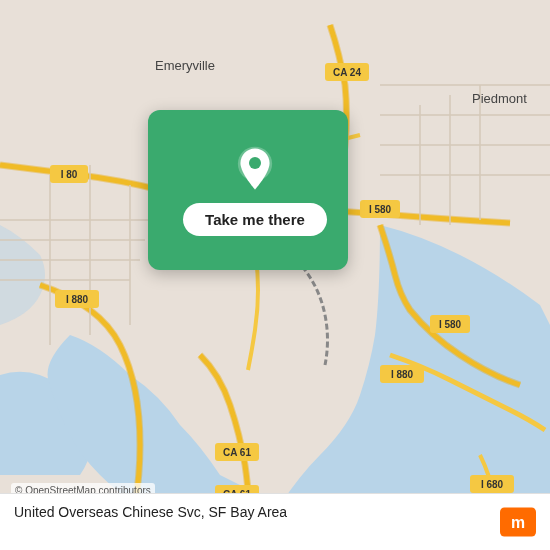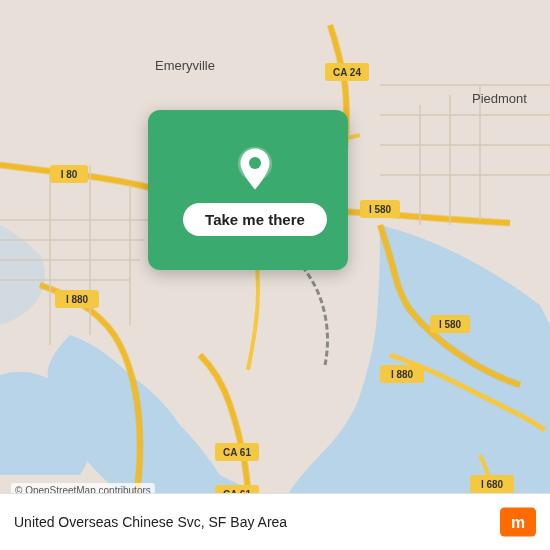--- a/index.html
+++ b/index.html
@@ -66,21 +66,21 @@
 
     
     #bottom-bar {
       position: absolute;
       bottom: 0;
       left: 0;
       width: 100%;
       background: white;
       padding: 10px 14px;
       display: flex;
-      align-items: center;
+      align-items: flex-start;
       justify-content: space-between;
       border-top: 1px solid #e0e0e0;
       z-index: 20;
     }
 
     #place-name {
       font-size: 14px;
       font-weight: 500;
       color: #222;
     }

